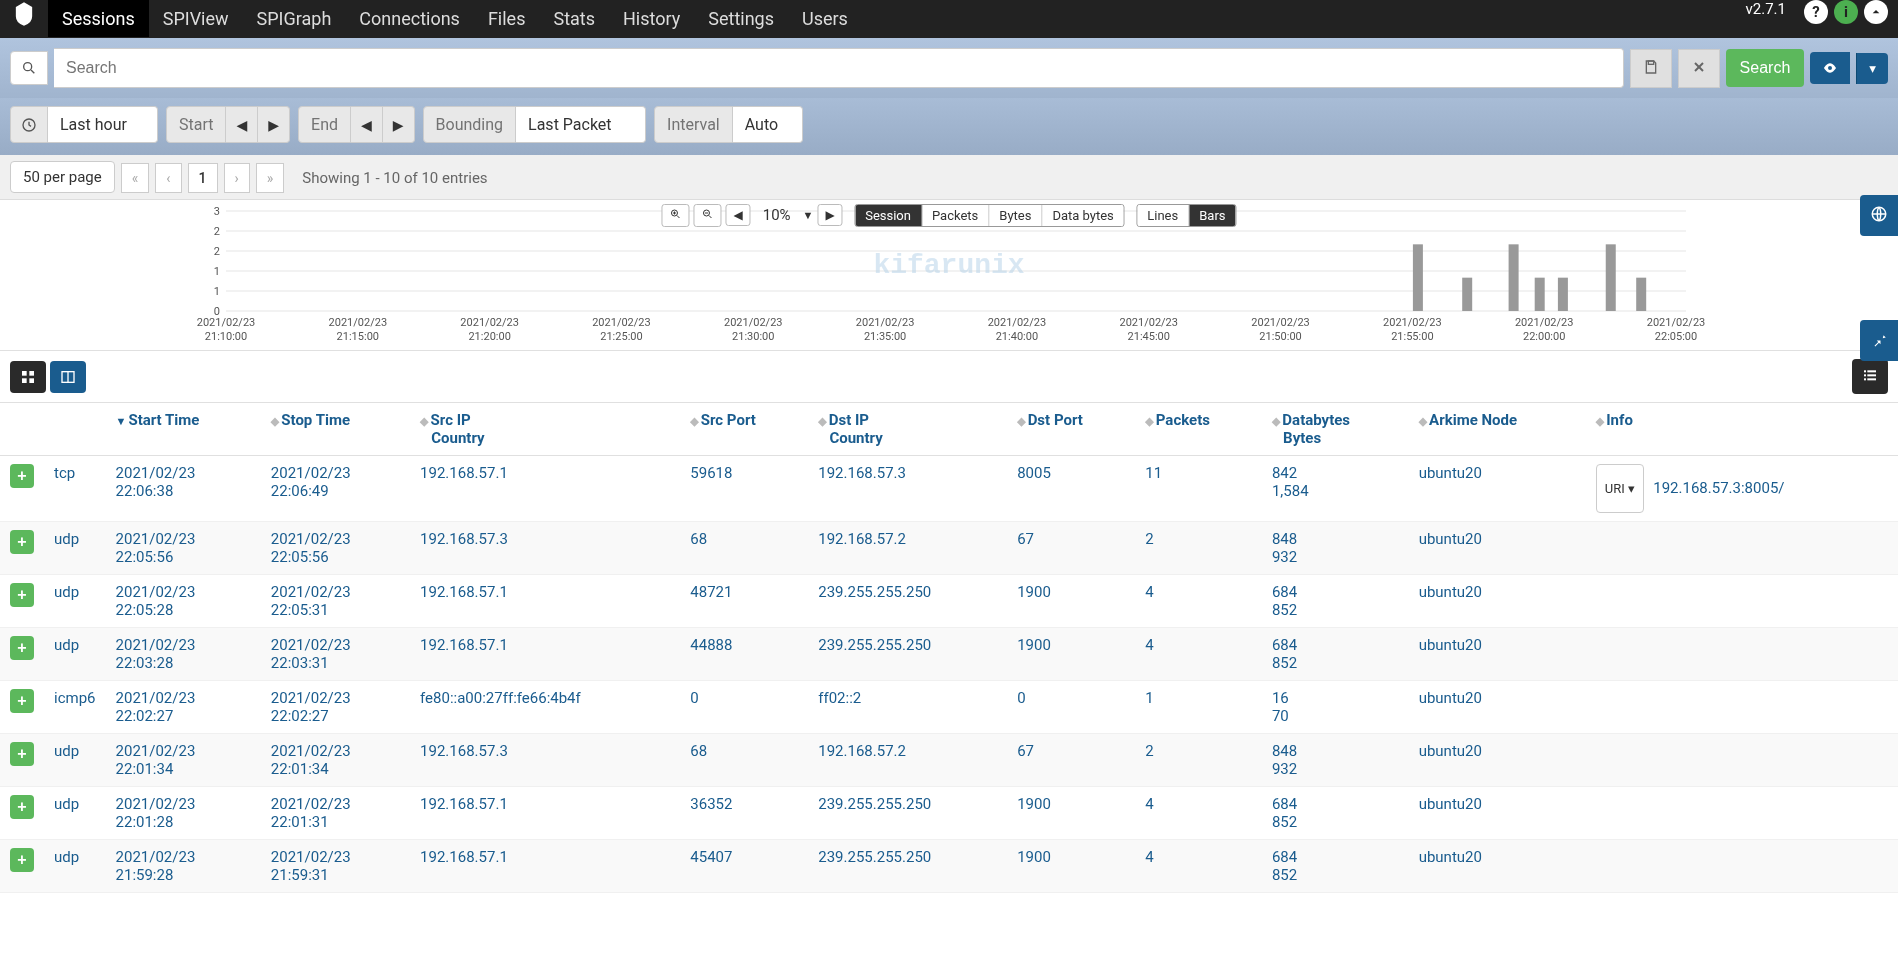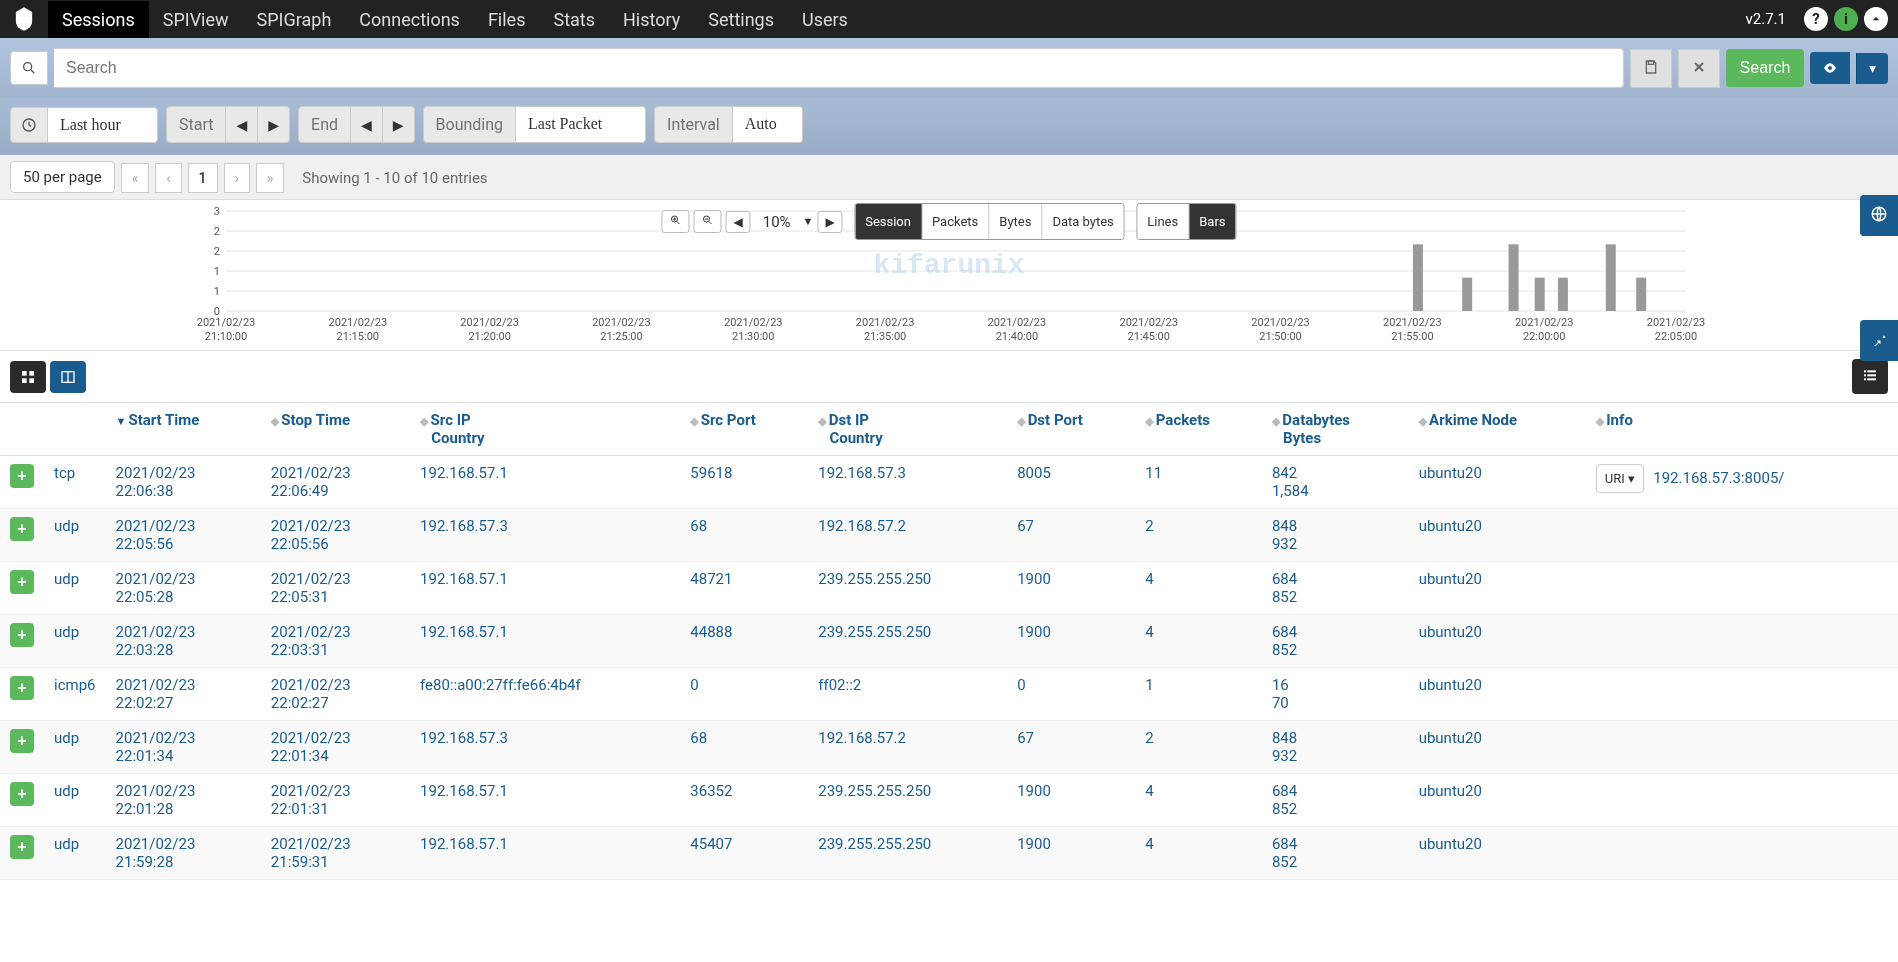--- a/index.html
+++ b/index.html
@@ -1,18 +1,18 @@
 <!DOCTYPE html>
 <html><head>
 <meta charset="utf-8">
 <style>
 * { box-sizing: border-box; margin: 0; padding: 0; }
 body { font-family: -apple-system, BlinkMacSystemFont, "Segoe UI", Roboto, sans-serif; font-size: 14px; background: #fff; color: #333; overflow-x: hidden; }
 
-.topnav { background: #222; color: #fff; display: flex; align-items: center; padding: 0 10px; height: 38px; }
+.topnav { background: #222; color: #fff; display: flex; align-items: flex-start; padding: 0 10px; height: 38px; }
 .topnav .owl { width: 28px; height: 28px; margin-right: 10px; fill: #fff; }
 .topnav .navitem { padding: 8px 14px; color: #ddd; font-size: 18px; cursor: pointer; }
 .topnav .navitem.active { background: #000; color: #fff; }
 .topnav .spacer { flex: 1; }
 .topnav .version { color: #ffffff; font-size: 15px; margin-right: 12px; }
 .topnav .navicon { width: 24px; height: 24px; border-radius: 50%; display: inline-flex; align-items: center; justify-content: center; margin-left: 6px; font-weight: bold; font-size: 15px; }
 .topnav .help { background: #fff; color: #222; }
 .topnav .info { background: #4caf50; color: #222; }
 .topnav .toggle { background: #fff; color: #222; }
 
@@ -20,36 +20,36 @@
 .searchbar .searchicon { background: #fff; border: 1px solid #ccc; border-radius: 4px 0 0 4px; padding: 8px 10px; display: flex; align-items: center; }
 .searchbar input[type="text"] { flex: 1; border: 1px solid #ccc; border-left: none; border-radius: 0 4px 4px 0; padding: 10px 12px; font-size: 16px; color: #888; }
 .searchbar .iconbtn { background: #e0e0e0; border: 1px solid #ccc; padding: 9px 12px; cursor: pointer; color: #666; }
 .searchbar .searchbtn { background: #5cb85c; color: #fff; border: none; padding: 10px 14px; font-size: 16px; border-radius: 4px; cursor: pointer; }
 .searchbar .eyebtn { background: #1a5c8e; color: #fff; border: none; padding: 8px 12px; border-radius: 4px 0 0 4px; cursor: pointer; display: flex; align-items: center; }
 .searchbar .caretbtn { background: #1a5c8e; color: #fff; border: none; border-left: 1px solid #0d4a73; padding: 8px 12px; border-radius: 0 4px 4px 0; cursor: pointer; }
 
 .timebar { background: linear-gradient(#a8bcd6, #98acc6); padding: 8px 10px 12px; display: flex; align-items: center; gap: 8px; flex-wrap: wrap; }
 .timegroup { display: flex; align-items: stretch; }
 .timegroup .lbl { background: #e8e8e8; border: 1px solid #ccc; padding: 8px 12px; font-size: 16px; color: #737373; display: flex; align-items: center; border-radius: 4px 0 0 4px; }
-.timegroup .val { background: #fff; border: 1px solid #ccc; border-left: none; padding: 8px 12px; font-size: 16px; color: #333; flex: 1; min-width: 170px; font-family: Liberation Serif, serif; }
+.timegroup .val { background: #fff; border: 1px solid #ccc; border-left: none; padding: 8px 12px; font-size: 16px; color: #333; flex: 1; min-width: 170px; }
 .timegroup .navbtn { background: #e8e8e8; border: 1px solid #ccc; border-left: none; padding: 8px 10px; font-size: 14px; cursor: pointer; display: flex; align-items: center; }
 .timegroup .navbtn:last-child { border-radius: 0 4px 4px 0; }
 .timegroup .iconlbl { background: #e8e8e8; border: 1px solid #ccc; padding: 8px 10px; display: flex; align-items: center; border-radius: 4px 0 0 4px; }
 
 .pagerbar { background: #f0f0f0; border-bottom: 1px solid #ddd; padding: 6px 10px; display: flex; align-items: flex-end; gap: 6px; }
 .pagerbar .perpage { background: #fff; border: 1px solid #ccc; padding: 6px 12px; border-radius: 4px; font-size: 15px; }
 .pagerbar .pgbtn { background: #fff; border: 1px solid #ccc; padding: 6px 10px; color: #aaa; cursor: pointer; font-size: 14px; }
 .pagerbar .pgbtn.curr { color: #333; font-weight: 500; }
 .pagerbar .status { padding: 6px 12px; color: #666; font-size: 15px; }
 
 .chartarea { position: relative; padding: 6px 10px 4px 4px; border-bottom: 1px solid #e0e0e0; }
 .chartcontrols { position: absolute; top: 3px; left: 50%; transform: translateX(-50%); display: flex; align-items: center; gap: 4px; z-index: 5; }
 .chartcontrols .cbtn { background: #fff; border: 1px solid #bbb; padding: 3px 7px; font-size: 12px; cursor: pointer; border-radius: 3px; }
 .chartcontrols .cgroup { display: flex; border: 1px solid #999; border-radius: 3px; overflow: hidden; }
-.chartcontrols .cgroup .cseg { padding: 10px 10px; font-size: 13px; background: #fff; color: #333; cursor: pointer; border-right: 1px solid #bbb; }
+.chartcontrols .cgroup .cseg { padding: 3px 10px; font-size: 13px; background: #fff; color: #333; cursor: pointer; border-right: 1px solid #bbb; }
 .chartcontrols .cgroup .cseg:last-child { border-right: none; }
 .chartcontrols .cgroup .cseg.dark { background: #333; color: #fff; }
 .chartcontrols .zoomtxt { padding: 3px 8px; font-size: 15px; }
 
 .chartsvg { width: 100%; height: 140px; display: block; }
 .gridline { stroke: #e5e5e5; stroke-width: 1; }
 .chartbar { fill: #999; }
 
 .sidebtn { position: fixed; right: 0; background: #1a5c8e; color: #fff; padding: 10px; border-radius: 4px 0 0 4px; cursor: pointer; z-index: 10; }
 .sidebtn.globe { top: 195px; }
@@ -62,21 +62,21 @@
 .tablehead .spacer { flex: 1; }
 .tablehead .listbtn { background: #2a2a2a; color: #fff; padding: 8px 10px; border-radius: 4px; cursor: pointer; }
 
 .dtable { width: 100%; border-collapse: collapse; }
 .dtable th { text-align: left; padding: 8px 10px; color: #1a5c8e; font-weight: bold; font-size: 15px; vertical-align: top; border-bottom: 1px solid #e0e0e0; }
 .dtable th .sorticon { color: #bbb; font-size: 11px; display: inline-block; margin-right: 2px; }
 .dtable th.sorted .sorticon { color: #1a5c8e; }
 .dtable td { padding: 8px 10px; vertical-align: top; color: #1a5c8e; font-size: 15px; border-bottom: 1px solid #f0f0f0; }
 .dtable tr:nth-child(even) td { background: #f9f9f9; }
 .dtable .expbtn { background: #5cb85c; color: #fff; border: none; width: 24px; height: 24px; border-radius: 4px; font-size: 16px; font-weight: bold; cursor: pointer; }
-.dtable .infobadge { background: #fff; border: 1px solid #ccc; padding: 6px 8px; border-radius: 4px; font-size: 13px; color: #333; display: inline-block; margin-right: 6px; }
+.dtable .infobadge { background: #fff; border: 1px solid #ccc; padding: 16px 8px; border-radius: 4px; font-size: 13px; color: #333; display: inline-block; margin-right: 6px; }
 .dtable .exp-col { width: 34px; }
 
 .watermark { position: absolute; top: 50px; left: 50%; transform: translateX(-50%); font-size: 28px; color: #b3d1e8; font-weight: bold; opacity: 0.5; pointer-events: none; z-index: 1; font-family: Liberation Mono, monospace; }
 
 svg.i { width: 16px; height: 16px; }
 </style>
 </head>
 <body>
 
 <div class="topnav">

